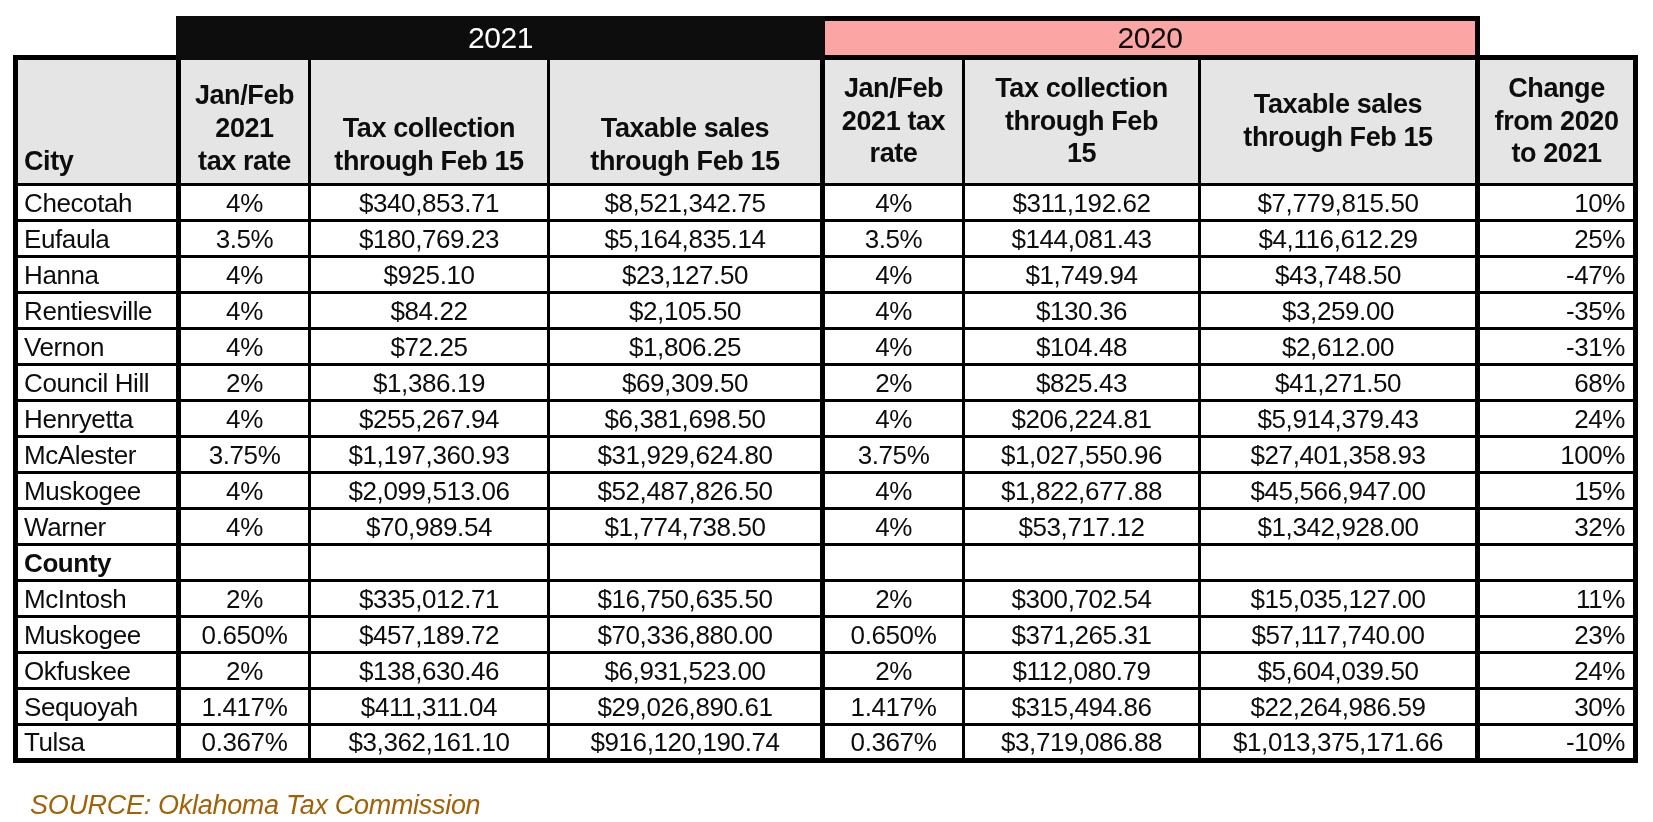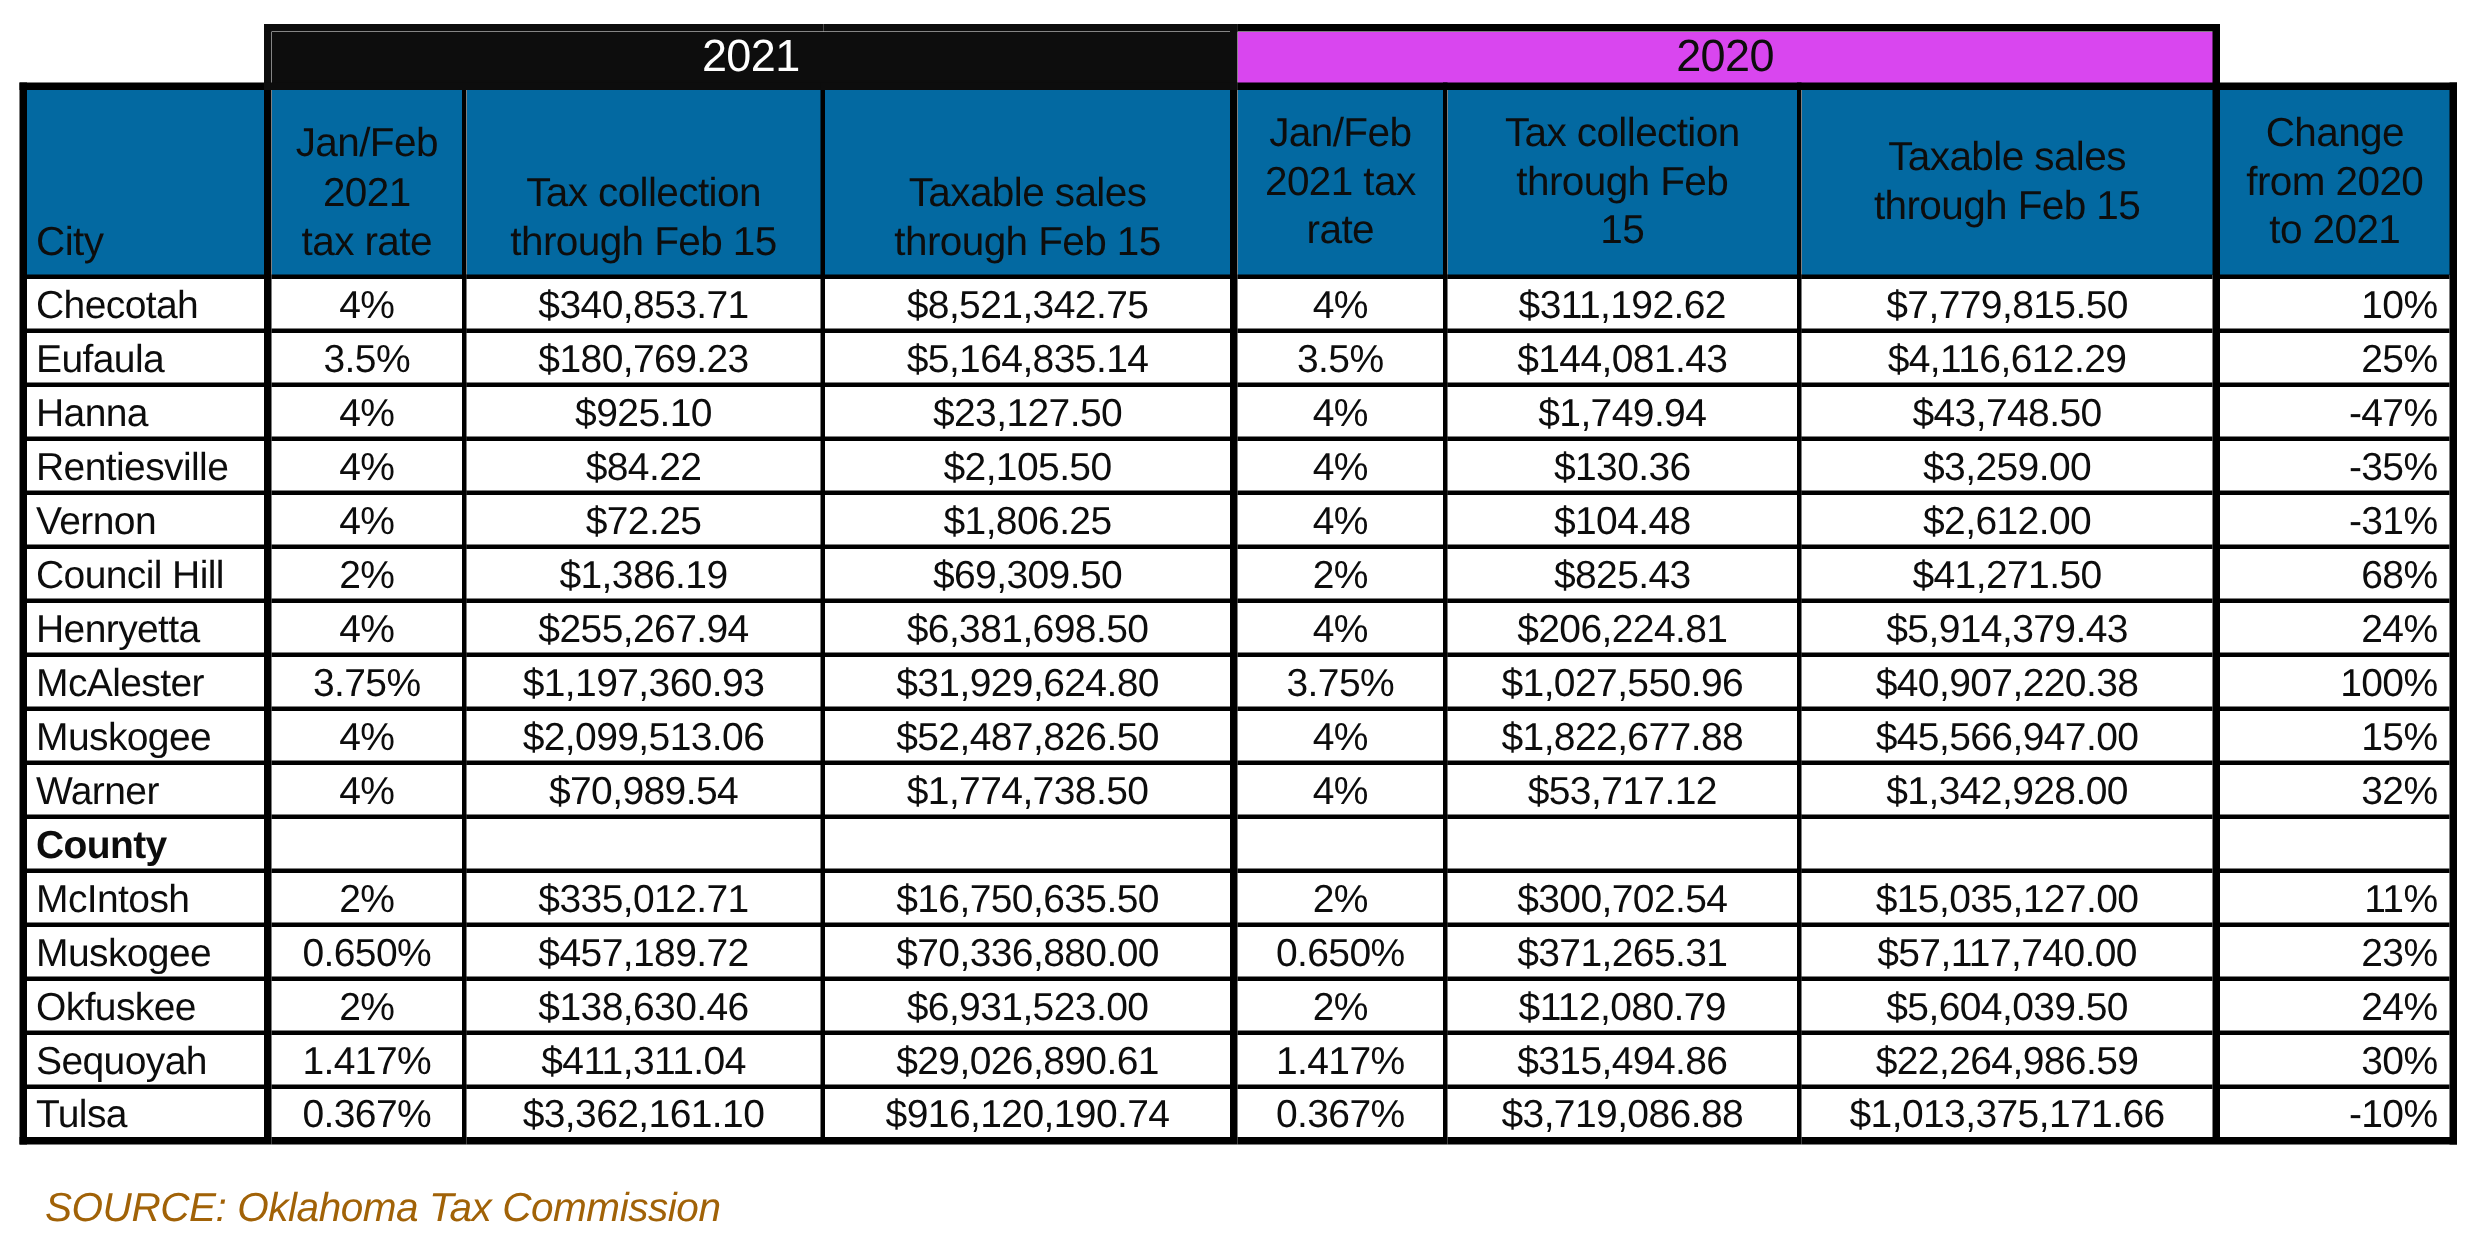--- a/index.html
+++ b/index.html
@@ -26,34 +26,34 @@
   
   tr.band-row { height: 37px; }
   tr.band-row td { padding: 0; }
   td.band {
     text-align: center;
     font-size: 30px;
     font-weight: 400;
     vertical-align: middle;
   }
   td.band-2021 { background: #0d0d0d; color: #fff; border: 5px solid #0d0d0d; }
-  td.band-2020 { background: #d946ef; color: #0d0d0d; border: 5px solid #000; }
+  td.band-2020 { background: #fca5a5; color: #0d0d0d; border: 5px solid #000; }
   td.band-empty { border: none; background: #fff; }
 
   
   tr.header-row { height: 127px; }
   tr.header-row th {
     font-size: 27px;
-    font-weight: 400;
+    font-weight: 700;
     line-height: 1.22;
     text-align: center;
     vertical-align: bottom;
     padding: 4px 4px 5px 4px;
     border-top-width: 5px;
-    background: #0369a1;
+    background: #e5e5e5;
   }
   tr.header-row th .hlines { white-space: pre-line; display: block; }
   tr.header-row th:nth-child(n+5) { vertical-align: middle; }
   tr.header-row th.city-h { text-align: left; padding-left: 6px; }
 
   
   tr.header-row th:nth-child(1),
   tr.header-row th:nth-child(2),
   tr.header-row th:nth-child(5),
   tr.header-row th:nth-child(8),
@@ -223,21 +223,21 @@
             <td class="align-center">$5,914,379.43</td>
             <td class="align-right">24%</td>
           </tr>
           <tr>
             <td class="align-left">McAlester</td>
             <td class="align-center">3.75%</td>
             <td class="align-center">$1,197,360.93</td>
             <td class="align-center">$31,929,624.80</td>
             <td class="align-center">3.75%</td>
             <td class="align-center">$1,027,550.96</td>
-            <td class="align-center">$40,907,220.38</td>
+            <td class="align-center">$27,401,358.93</td>
             <td class="align-right">100%</td>
           </tr>
           <tr>
             <td class="align-left">Muskogee</td>
             <td class="align-center">4%</td>
             <td class="align-center">$2,099,513.06</td>
             <td class="align-center">$52,487,826.50</td>
             <td class="align-center">4%</td>
             <td class="align-center">$1,822,677.88</td>
             <td class="align-center">$45,566,947.00</td>

